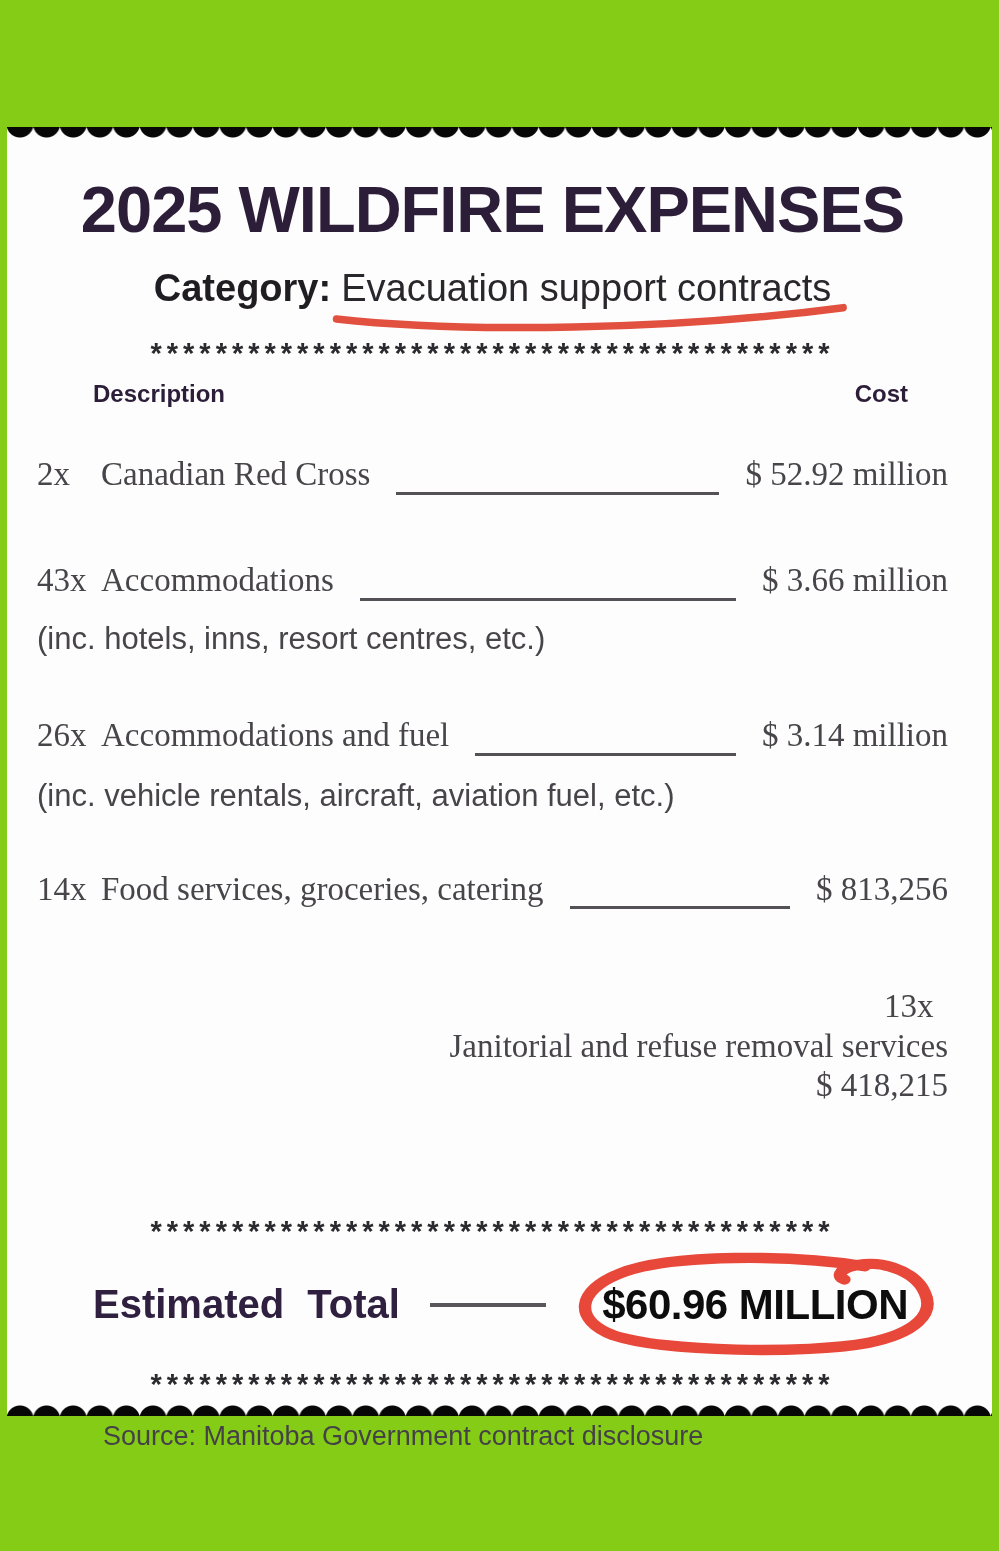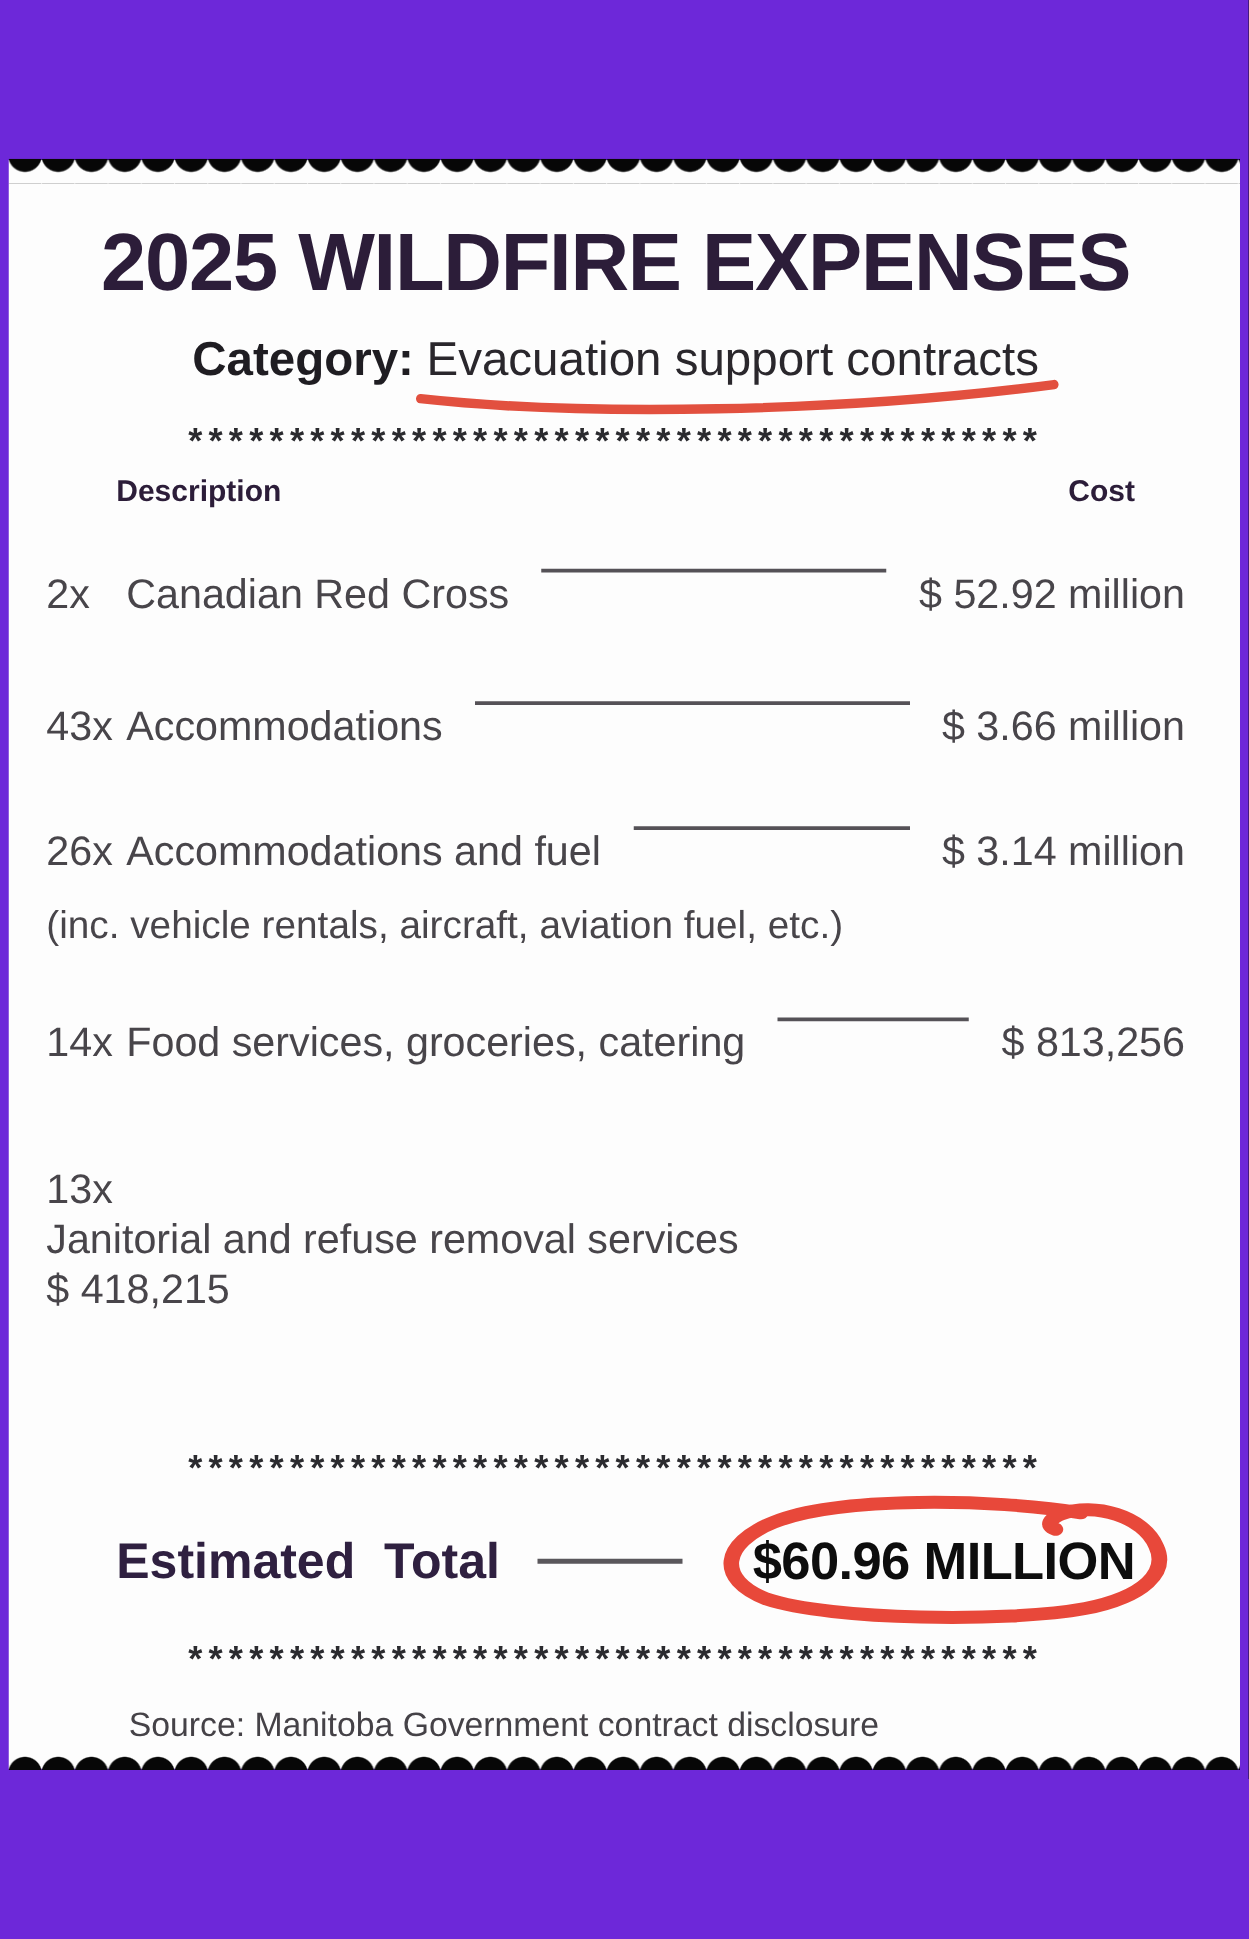--- a/index.html
+++ b/index.html
@@ -1,16 +1,16 @@
 <!DOCTYPE html>
 <html><head>
 <meta charset="utf-8">
 <style>
   html,body{margin:0;padding:0;background:#000;}
-  .canvas{position:relative;width:999px;height:1551px;background:#6d28d9;overflow:hidden;
+  .canvas{position:relative;width:999px;height:1551px;background:#84cc16;overflow:hidden;
           font-family:"Liberation Sans",sans-serif;margin:0 auto;}
   .receipt{position:absolute;left:7px;top:128px;width:985px;height:1287px;background:#fdfdfd;}
   .edge{position:absolute;left:0;right:0;height:20px;background-repeat:repeat-x;}
   .edge.top{top:-1px;background-image:radial-gradient(circle at 13px -3px,#070707 13px,rgba(7,7,7,0) 14px);
             background-size:26.6px 20px;}
   .edge.bottom{bottom:-1px;background-image:radial-gradient(circle at 13px 23px,#070707 13px,rgba(7,7,7,0) 14px);
             background-size:26.6px 20px;}
   .content{position:absolute;inset:0;box-sizing:border-box;padding:48px 44px 0 30px;}
   .title{text-align:center;font-size:65px;font-weight:bold;color:#2c1d39;letter-spacing:-1px;line-height:1.05;}
   .category{text-align:center;font-size:38px;margin-top:24px;color:#1f1d22;line-height:1.1;}
@@ -18,21 +18,21 @@
   .category .value{position:relative;font-weight:normal;color:#2a272c;display:inline-block;}
   .category .value svg{position:absolute;left:-10px;bottom:-24px;width:106%;height:32px;overflow:visible;}
   .stars{text-align:center;font-size:29px;font-weight:bold;color:#2b2b2f;letter-spacing:5px;
          white-space:nowrap;overflow:hidden;line-height:1;transform:translateY(3px);}
   .stars.s1{margin-top:26px;}
   .stars.s2{margin-top:108px;}
   .stars.s3{margin-top:10px;}
   .cols{display:flex;justify-content:space-between;font-size:24px;font-weight:bold;color:#2c1d39;
         margin:16px 40px 0 56px;line-height:1.1;}
   .items{margin-top:0;}
-  .row{display:flex;align-items:flex-start;font-size:33px;color:#48454a;line-height:1.2;}
+  .row{display:flex;align-items:flex-end;font-size:33px;color:#48454a;line-height:1.2;font-family:Liberation Serif, serif;}
   .row .qty{min-width:64px;flex:none;}
   .row .desc{flex:none;white-space:nowrap;}
   .row .line{flex:1;height:3px;background:#555257;margin:0 26px;min-width:30px;}
   .row .cost{flex:none;white-space:nowrap;text-align:right;}
   .note{font-size:31px;color:#48454a;line-height:1.15;}
   .r0{margin-top:48px;} .r1{margin-top:66px;} .r2{margin-top:60px;}
   .r3{margin-top:56px;} .r4{margin-top:78px;flex-direction:column;}
   .n1{margin-top:20px;} .n2{margin-top:22px;}
   .total{display:flex;align-items:center;margin:10px 6px 0 56px;}
   .total .tlabel{font-size:40px;font-weight:bold;color:#2f2040;white-space:nowrap;word-spacing:12px;}
@@ -75,20 +75,21 @@
     <span class="line"></span>
     <span class="cost">$ 52.92 million</span>
   </div>
 
   <div class="row r1">
     <span class="qty">43x</span>
     <span class="desc">Accommodations</span>
     <span class="line"></span>
     <span class="cost">$ 3.66 million</span>
   </div>
+  <div class="note n1">(inc. hotels, inns, resort centres, etc.)</div>
 
   <div class="row r2">
     <span class="qty">26x</span>
     <span class="desc">Accommodations and fuel</span>
     <span class="line"></span>
     <span class="cost">$ 3.14 million</span>
   </div>
   <div class="note n2">(inc. vehicle rentals, aircraft, aviation fuel, etc.)</div>
 
   <div class="row r3">

